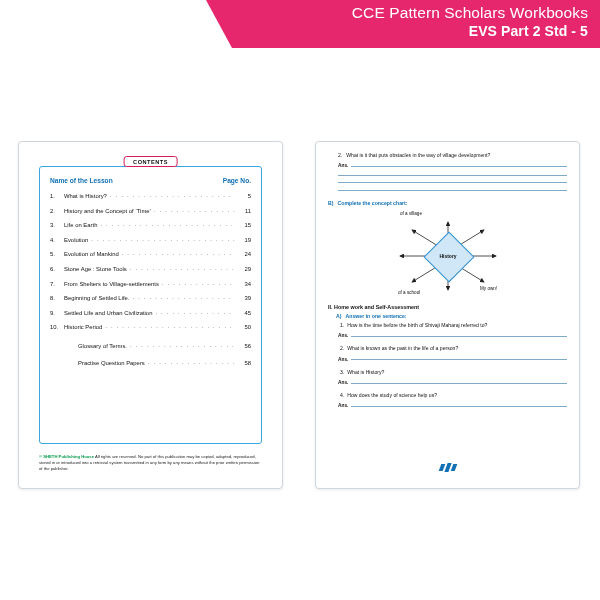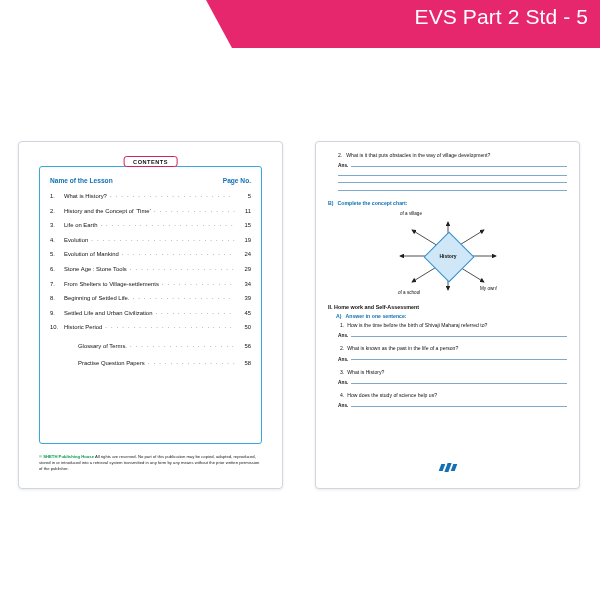--- a/index.html
+++ b/index.html
@@ -41,24 +41,23 @@
     text-align: right;
     color: #ffffff;
     line-height: 1.22;
   }
   .banner-line1 {
     font-size: 15.5px;
     font-weight: normal;
     letter-spacing: .1px;
   }
   .banner-line2 {
-    font-size: 21px;
-    font-weight: normal;
+    font-size: 14px;
+    font-weight: bold;
     letter-spacing: .1px;
-    text-align: center;
   }
 
   
   .page {
     position: absolute;
     background: #ffffff;
     border: 1px solid #cfd6dd;
     border-radius: 4px;
     box-shadow: 0 1px 3px rgba(0,0,0,0.09);
     box-sizing: border-box;
@@ -257,20 +256,21 @@
     transform: skewX(-20deg);
   }
   .slash.small { height: 7px; }
 </style>
 </head>
 <body>
 
 <div class="banner-notch"></div>
 <div class="banner">
   <div class="banner-text">
+    <div class="banner-line1">CCE Pattern Scholars Workbooks</div>
     <div class="banner-line2">EVS Part 2 Std - 5</div>
   </div>
 </div>
 
 <div class="page page-left">
   <div class="inner">
 
     <div class="contents-box">
       <div class="contents-head">
         <span>Name of the Lesson</span>

